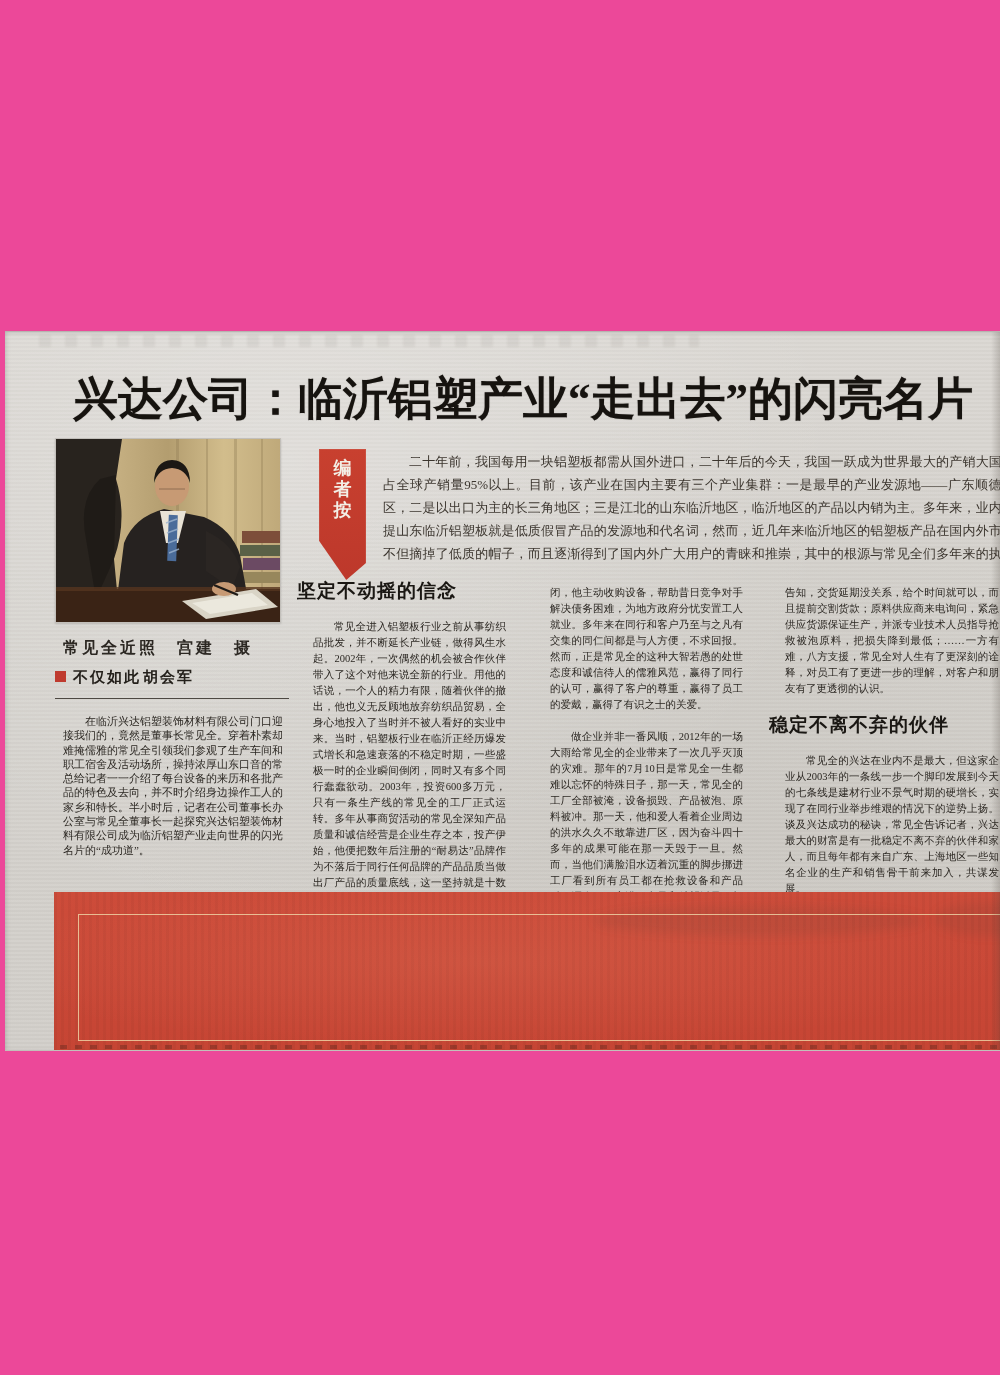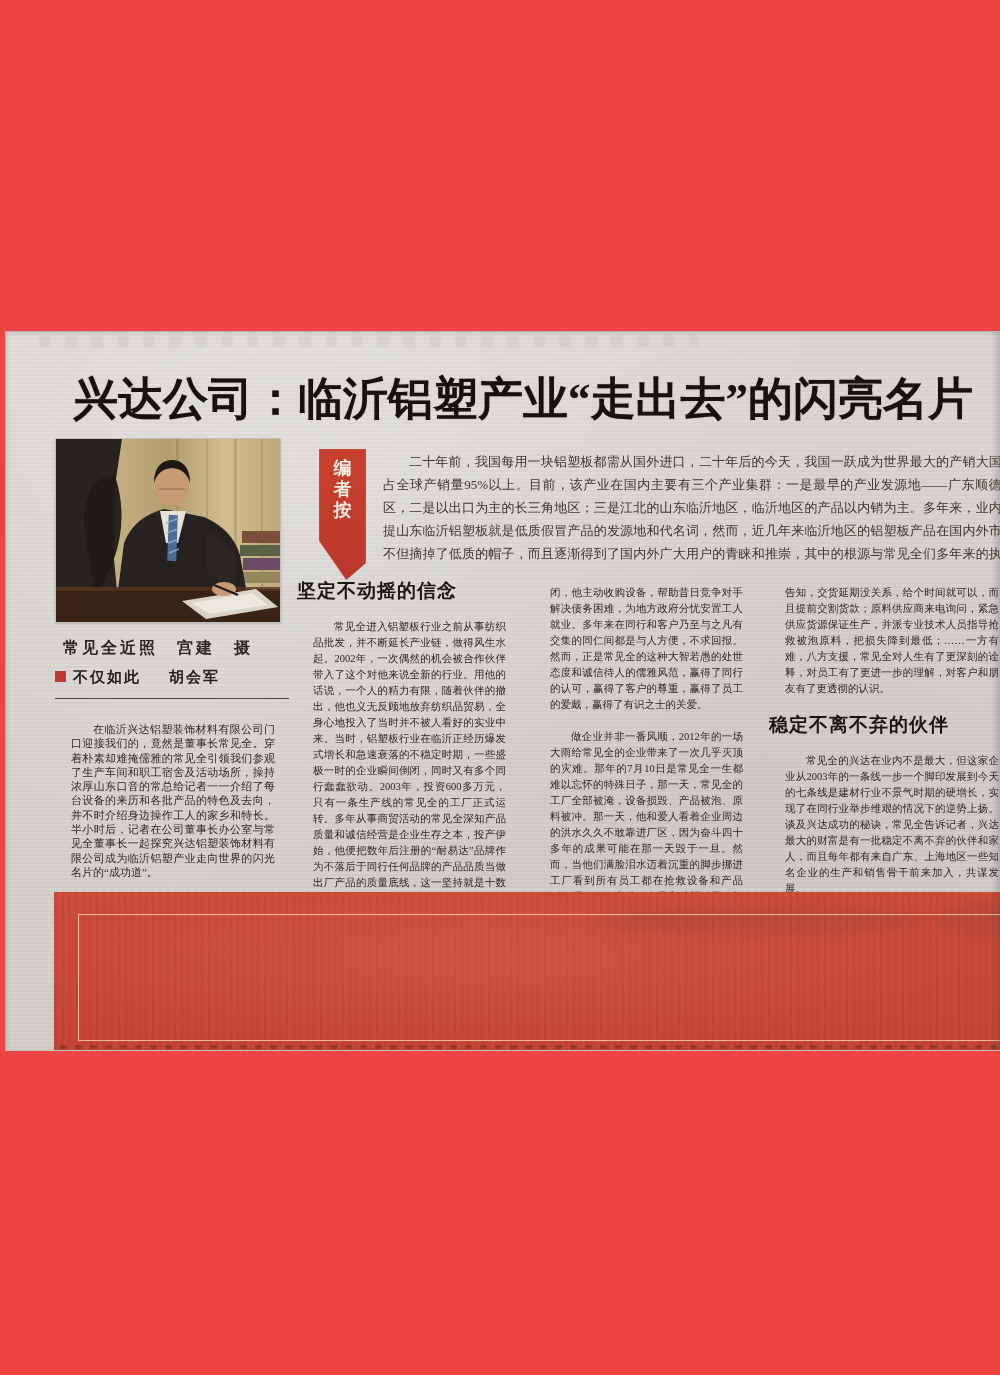--- a/index.html
+++ b/index.html
@@ -1,17 +1,17 @@
 <!DOCTYPE html>
 <html><head>
 <meta charset="utf-8">
 <style>
   html,body{margin:0;padding:0;}
   body{font-family:"Liberation Serif","DejaVu Serif",serif;}
-  .viewport{position:relative;width:1000px;height:1375px;overflow:hidden;background:#ef4444;}
+  .viewport{position:relative;width:1000px;height:1375px;overflow:hidden;background:#ec4899;}
 
   
   .paper{
     position:absolute;left:5px;top:331px;width:1003px;height:718px;overflow:hidden;
     background-color:#d7d4cf;
     background-image:
       radial-gradient(ellipse at 28% 18%, rgba(255,255,255,0.22), transparent 55%),
       radial-gradient(ellipse at 75% 70%, rgba(120,112,100,0.08), transparent 60%),
       repeating-linear-gradient(0deg, rgba(255,255,255,0.035) 0 2px, rgba(0,0,0,0.02) 2px 4px),
       linear-gradient(180deg,#dbd8d3 0%,#d6d3ce 40%,#d2cfca 100%);
@@ -37,26 +37,26 @@
   .photo{position:absolute;left:50px;top:106px;width:224px;height:183px;
     border:1px solid #c2bfba;background:#b9a476;box-shadow:0 1px 2px rgba(0,0,0,0.15);}
   .photo svg{display:block;}
   .photo-caption{position:absolute;left:58px;top:306px;width:230px;
     font-size:16px;font-weight:700;color:#2c2823;letter-spacing:3px;}
 
   
   .byline{position:absolute;left:50px;top:336px;width:234px;padding-bottom:11px;
     border-bottom:1px solid #4d4842;font-size:15px;font-weight:700;color:#24201b;letter-spacing:2px;}
   .byline .mark{display:inline-block;width:11px;height:11px;background:#bf3a2e;margin-right:7px;}
-  .byline .reporter{margin-left:28px;}
+  .byline .reporter{margin-left:2px;}
 
   
   .lede{position:absolute;left:50px;top:374px;width:236px;height:186px;overflow:hidden;
     font-size:11px;line-height:14.3px;color:#2b2722;text-align:justify;}
-  .lede p{margin:16px;text-indent:2em;}
+  .lede p{margin:8px;text-indent:2em;}
 
   
   .ribbon{position:absolute;left:314px;top:117px;width:47px;height:131px;
     background:linear-gradient(180deg,#c8402f,#bd382b);
     clip-path:polygon(0 0,100% 0,100% 87%,58% 100%,0 70%);
     box-shadow:inset 0 0 0 1px rgba(255,255,255,0.08);}
   .ribbon .rchar{display:block;text-align:center;color:#f3efe6;
     font-family:"Liberation Sans","DejaVu Sans",sans-serif;font-weight:700;
     font-size:18px;line-height:21px;}
   .ribbon .rwrap{padding-top:9px;}

